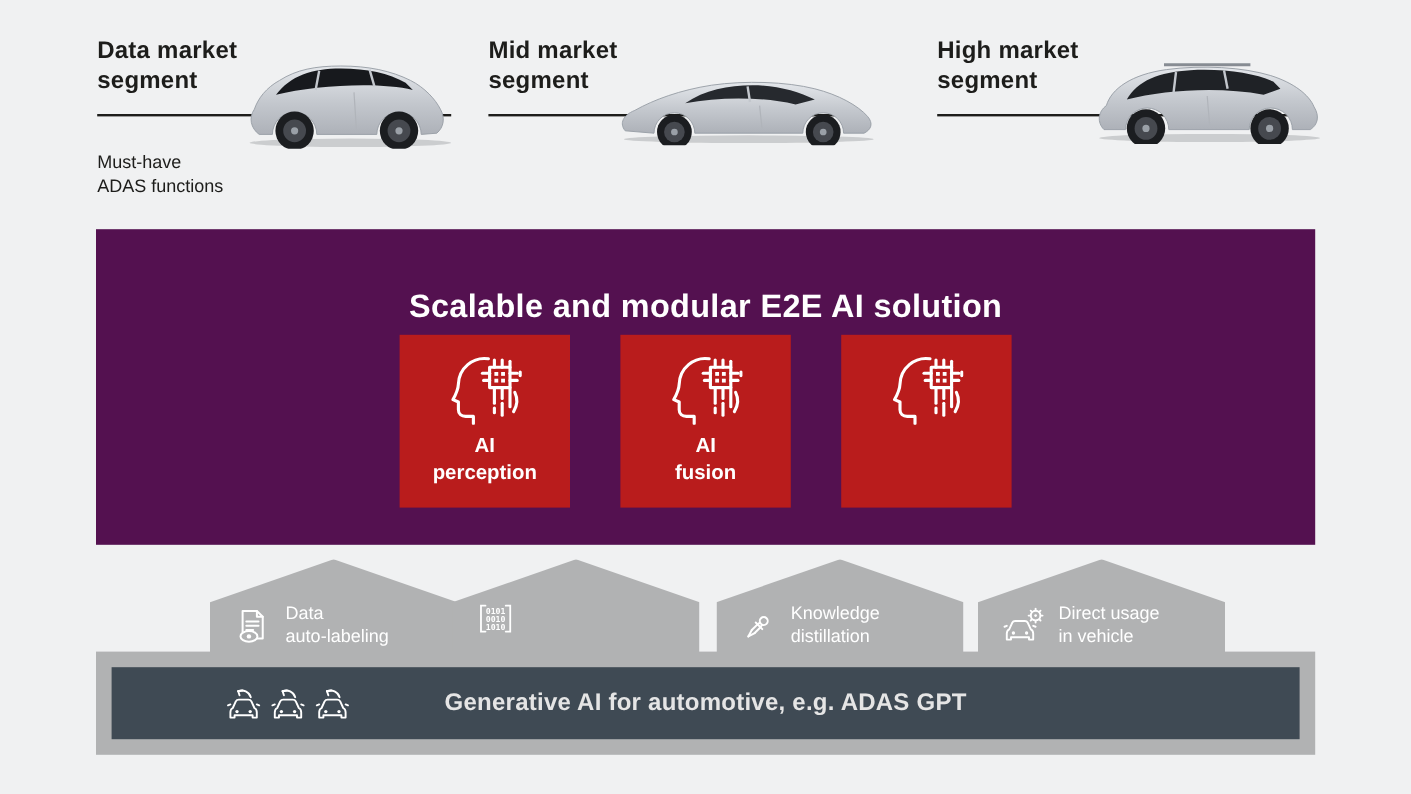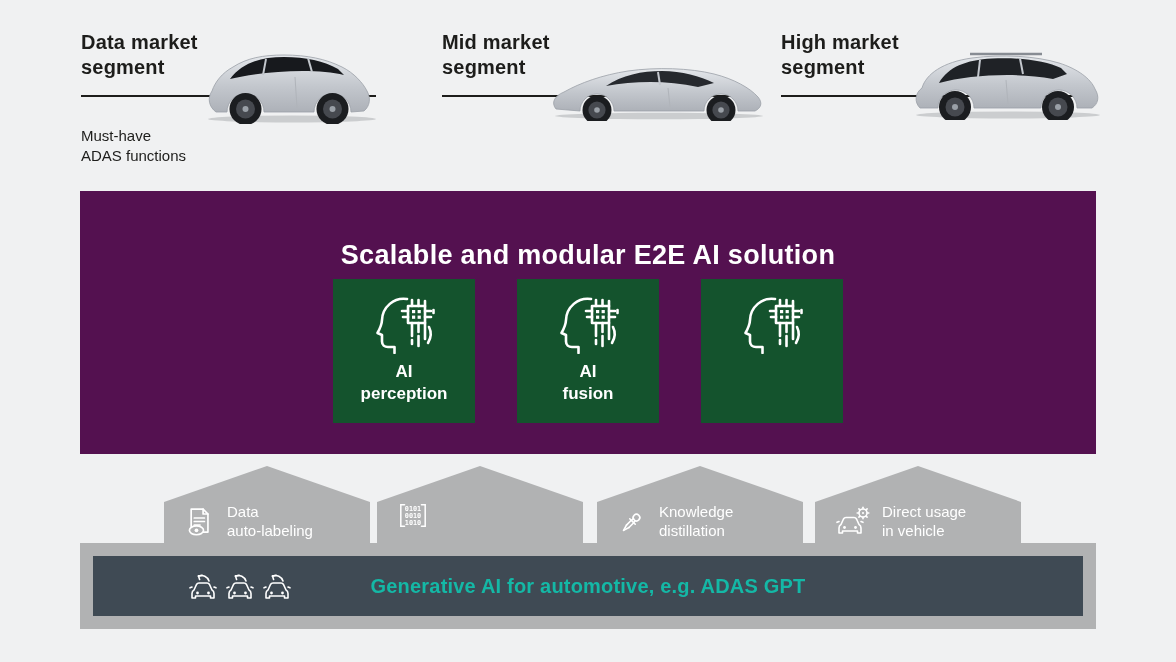--- a/index.html
+++ b/index.html
@@ -3,21 +3,21 @@
 <meta charset="utf-8">
 <style>
   html,body { margin:0; padding:0; }
   .page {
     position:relative; width:1176px; height:662px;
     background:#f0f1f2; overflow:hidden;
     font-family:"Liberation Sans", sans-serif;
   }
   
   .segment { position:absolute; top:30px; width:350px; height:145px; }
-  .seg-0 { left:81px; } .seg-1 { left:442px; } .seg-2 { left:781px; }
+  .seg-0 { left:81px; } .seg-1 { left:407px; } .seg-2 { left:781px; }
   .seg-title {
     margin:0; font-size:20px; font-weight:bold; color:#1d1d1b;
     line-height:1.24; white-space:pre-line; letter-spacing:.2px;
   }
   .seg-line { position:absolute; left:0; top:65px; width:295px; height:2px; background:#1d1d1b; }
   .seg-desc {
     margin:0; position:absolute; left:0; top:96px; font-size:15px;
     color:#1d1d1b; line-height:1.35; white-space:pre-line;
   }
   .car { position:absolute; }
@@ -32,50 +32,50 @@
   }
   .solution-title {
     margin:16px; padding-top:33px; text-align:center;
     font-size:27px; font-weight:bold; color:#ffffff; letter-spacing:.3px;
   }
   .modules {
     position:absolute; left:0; right:0; top:88px;
     display:flex; justify-content:center; gap:42px;
   }
   .module {
-    width:142px; height:144px; background:#14532d;
+    width:142px; height:144px; background:#b91c1c;
     display:flex; flex-direction:column; align-items:center;
   }
   .module svg { margin-top:15px; flex:none; }
   .module-label {
     margin-top:7px; font-size:17px; font-weight:bold; color:#ffffff;
     text-align:center; line-height:1.28; white-space:pre-line;
   }
 
   
   .arrow {
     position:absolute; top:466px; width:206px; height:78px; background:#b1b2b3;
     clip-path:polygon(0 46%, 50% 0, 100% 46%, 100% 100%, 0 100%);
   }
-  .arrow-0 { left:164px; } .arrow-1 { left:377px; } .arrow-2 { left:597px; } .arrow-3 { left:815px; }
+  .arrow-0 { left:175px; } .arrow-1 { left:377px; } .arrow-2 { left:597px; } .arrow-3 { left:815px; }
   .arrow-content {
     position:absolute; left:0; right:0; top:36px;
     display:flex; align-items:center; padding-left:21px; gap:12px;
   }
   .arrow-content svg { flex:none; }
   .arrow-label { font-size:15px; color:#ffffff; line-height:1.27; white-space:pre-line; }
 
   
   .band { position:absolute; left:80px; top:543px; width:1016px; height:86px; background:#b1b2b3; }
   .bar {
     position:absolute; left:13px; top:13px; width:990px; height:60px; background:#3f4a54;
     display:flex; align-items:center; justify-content:center;
   }
   .bar-cars { position:absolute; left:95px; top:16px; display:flex; gap:7px; }
-  .bar-label { font-size:20px; font-weight:bold; color:#14b8a6; letter-spacing:.2px; }
+  .bar-label { font-size:20px; font-weight:bold; color:#e5e5e5; letter-spacing:.2px; }
 
   .icon-binary text {
     font-family:"DejaVu Sans Mono", monospace; font-size:7.3px; font-weight:bold; fill:#fff;
   }
 </style>
 </head>
 <body>
 
 <div class="page">
 

